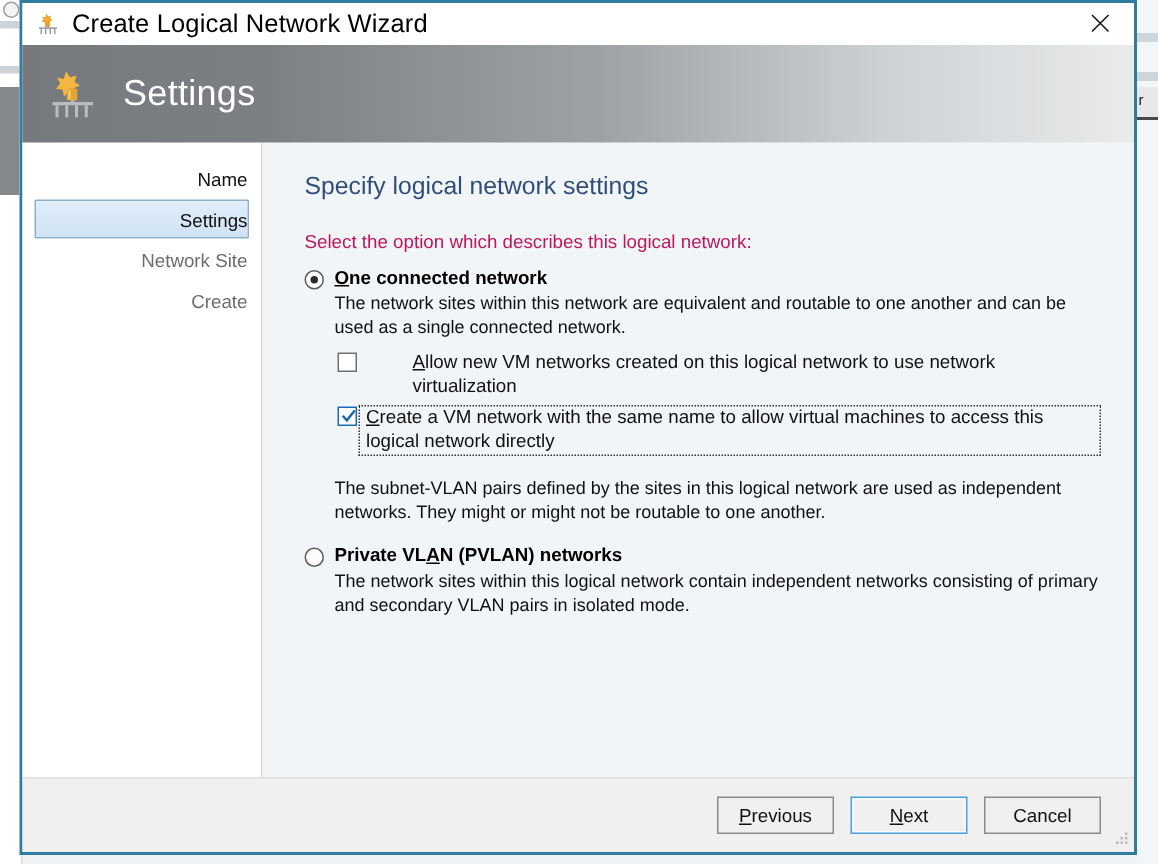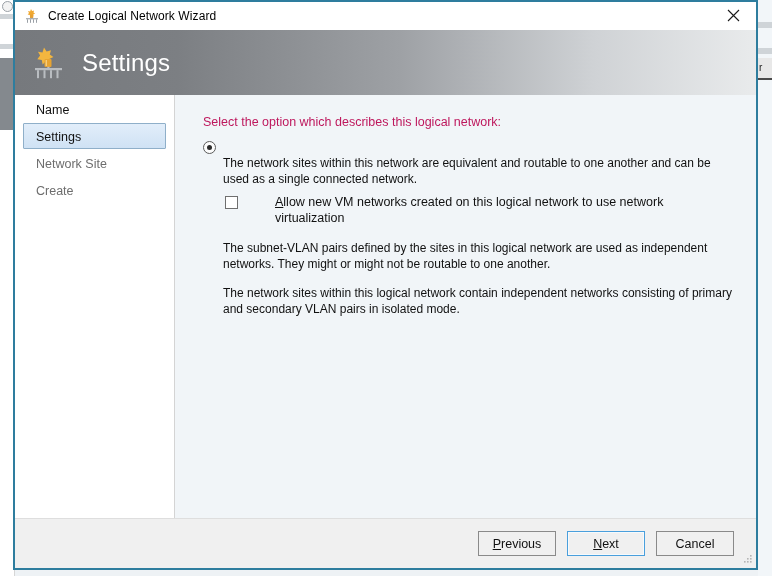--- a/index.html
+++ b/index.html
@@ -110,21 +110,21 @@
   }
   .titlebar-icon {
     width: 16px;
     height: 16px;
     margin-left: 9px;
     margin-right: 8px;
     position: relative;
     flex: 0 0 auto;
   }
   .titlebar-text {
-    font-size: 12px;
+    font-size: 17px;
     color: #000000;
     letter-spacing: 0.1px;
   }
   .close-btn {
     position: absolute;
     right: 0;
     top: 0;
     width: 45px;
     height: 26px;
     display: flex;
@@ -162,21 +162,23 @@
   .body {
     flex: 1 1 auto;
     display: flex;
     min-height: 0;
   }
   .sidebar {
     width: 160px;
     min-width: 160px;
     background: #ffffff;
     border-right: 1px solid #d4d4d4;
-    box-sizing: border-box;
+    padding-top: 10px;
+    box-sizing: border-box;
+    text-align: right;
   }
   .nav-item {
     height: 26px;
     line-height: 26px;
     margin: 1px 8px;
     padding-left: 12px;
     font-size: 12.5px;
     color: #111111;
     box-sizing: border-box;
     border: 1px solid transparent;
@@ -390,39 +392,53 @@
     <div class="body">
 
       <div class="sidebar">
         <div class="nav-item">Name</div>
         <div class="nav-item selected">Settings</div>
         <div class="nav-item dim">Network Site</div>
         <div class="nav-item dim">Create</div>
       </div>
 
       <div class="content">
+        <h1 class="page-heading">Specify logical network settings</h1>
         <p class="lead">Select the option which describes this logical network:</p>
 
         <div class="option-row">
           <span class="radio checked"></span>
+          <span class="option-label"><span class="u">O</span><span>ne connected network</span></span>
         </div>
         <div class="option-desc">The network sites within this network are equivalent and routable to one another and can be used as a single connected network.</div>
 
         <div class="check-row">
           <span class="checkbox"></span>
           <span class="check-label"><span class="u">A</span><span>llow new VM networks created on this logical network to use network virtualization</span></span>
         </div>
 
+        <div class="check-row second">
+          <span class="checkbox checked">
+            <svg width="11" height="11" viewBox="0 0 11 11">
+              <path d="M1.5 5.2 L4.2 8.2 L9.5 1.6" stroke="#1669b5" stroke-width="1.6" fill="none"></path>
+            </svg>
+          </span>
+          <span class="check-label focused"><span class="u">C</span><span>reate a VM network with the same name to allow virtual machines to access this logical network directly</span></span>
+        </div>
 
         <div class="gap-lg"></div>
 
         <div class="option-desc">The subnet-VLAN pairs defined by the sites in this logical network are used as independent networks. They might or might not be routable to one another.</div>
 
         <div class="gap-lg"></div>
 
+        <div class="option-row">
+          <span class="radio"></span>
+          <span class="option-label"><span>Private VL</span><span class="u">A</span><span>N (PVLAN) networks</span></span>
+        </div>
         <div class="option-desc">The network sites within this logical network contain independent networks consisting of primary and secondary VLAN pairs in isolated mode.</div>
       </div>
     </div>
 
     <div class="footer">
       <div class="btn">
           <span class="u">P</span>
           <span>revious</span>
         </div>
       <div class="btn default">

